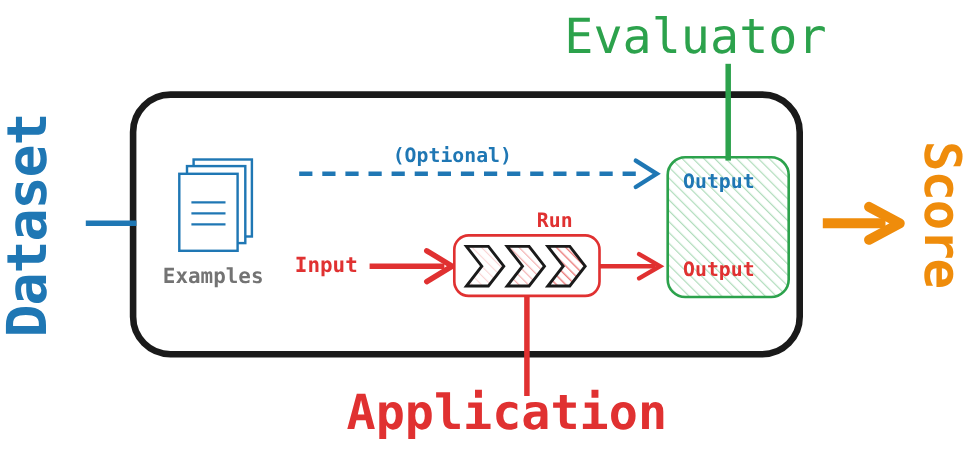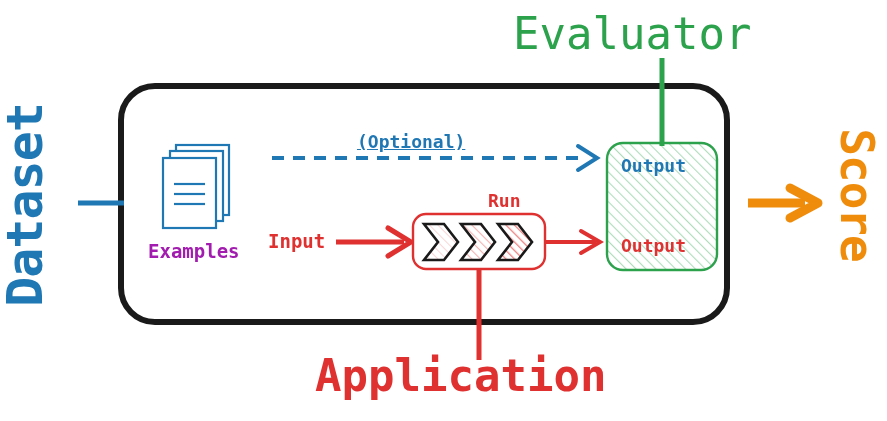--- a/index.html
+++ b/index.html
@@ -72,29 +72,28 @@
     font-weight: bold;
     color: #e03131;
     letter-spacing: 0px;
   }
   
   #label-examples {
     left: 148px;
     top: 242px;
     font-size: 19px;
     font-weight: bold;
-    color: #a21caf;
+    color: #737373;
   }
   #label-optional {
     left: 357px;
     top: 133px;
     font-size: 18px;
     font-weight: bold;
     color: #1f77b4;
-    text-decoration: underline;
   }
   #label-run {
     left: 456px;
     top: 192px;
     font-size: 18px;
     font-weight: bold;
     color: #e03131;
     margin-left: 32px;
   }
   #label-input {

